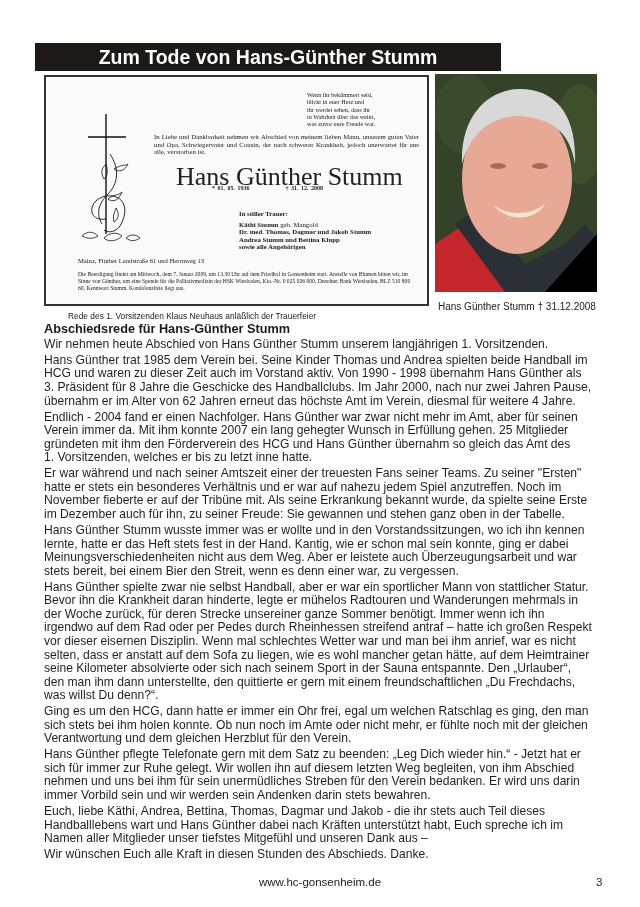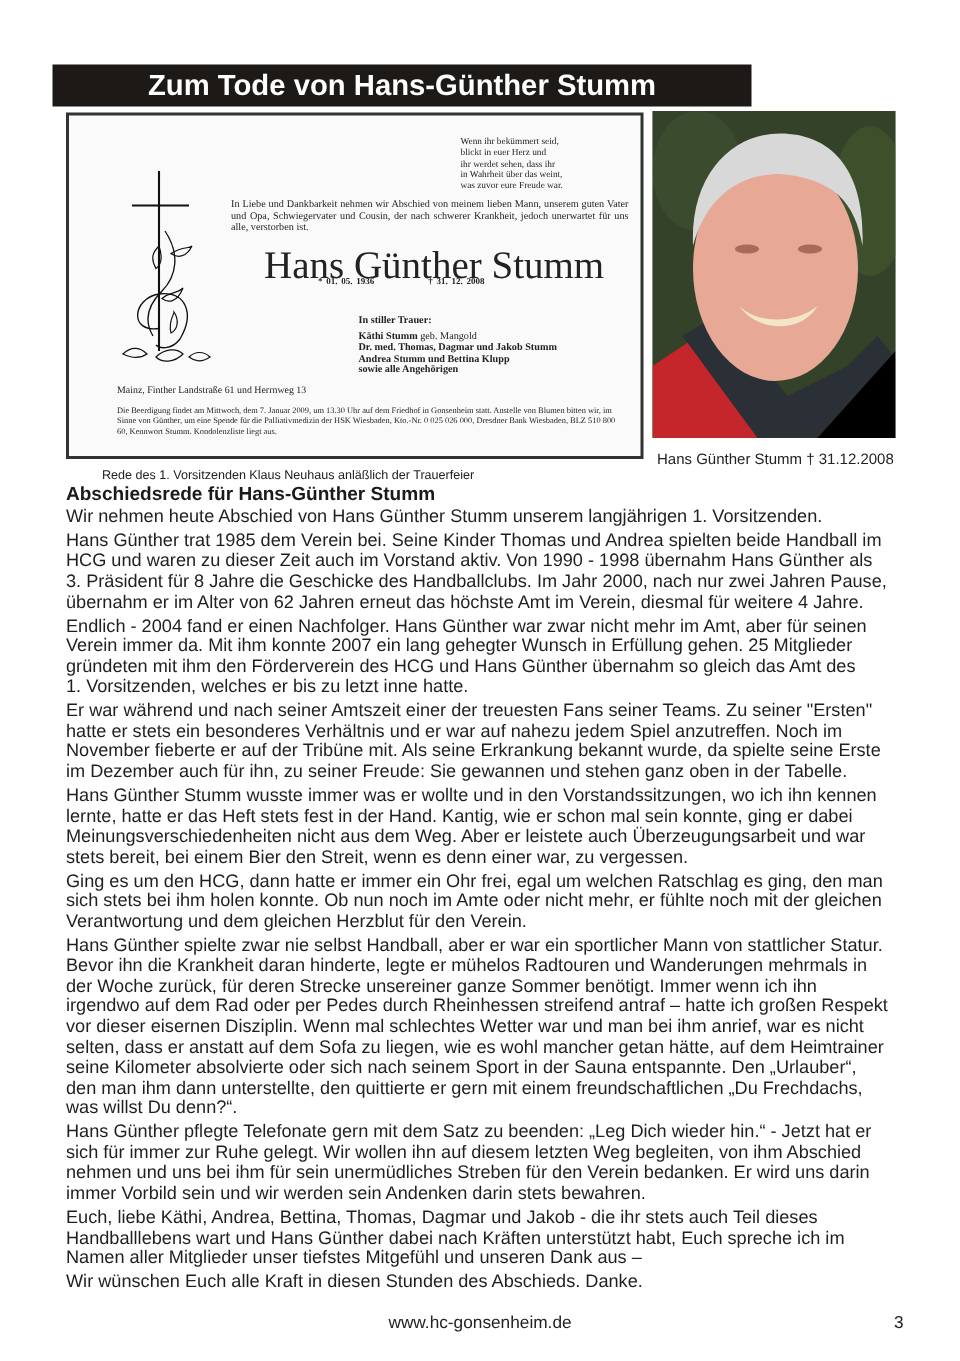--- a/index.html
+++ b/index.html
@@ -97,32 +97,32 @@
 gründeten mit ihm den Förderverein des HCG und Hans Günther übernahm so gleich das Amt des
 1. Vorsitzenden, welches er bis zu letzt inne hatte.</p>
   <p>Er war während und nach seiner Amtszeit einer der treuesten Fans seiner Teams. Zu seiner "Ersten"
 hatte er stets ein besonderes Verhältnis und er war auf nahezu jedem Spiel anzutreffen. Noch im
 November fieberte er auf der Tribüne mit. Als seine Erkrankung bekannt wurde, da spielte seine Erste
 im Dezember auch für ihn, zu seiner Freude: Sie gewannen und stehen ganz oben in der Tabelle.</p>
   <p>Hans Günther Stumm wusste immer was er wollte und in den Vorstandssitzungen, wo ich ihn kennen
 lernte, hatte er das Heft stets fest in der Hand. Kantig, wie er schon mal sein konnte, ging er dabei
 Meinungsverschiedenheiten nicht aus dem Weg. Aber er leistete auch Überzeugungsarbeit und war
 stets bereit, bei einem Bier den Streit, wenn es denn einer war, zu vergessen.</p>
-  <p>Ging es um den HCG, dann hatte er immer ein Ohr frei, egal um welchen Ratschlag es ging, den man
-sich stets bei ihm holen konnte. Ob nun noch im Amte oder nicht mehr, er fühlte noch mit der gleichen
-Verantwortung und dem gleichen Herzblut für den Verein.</p>
   <p>Hans Günther spielte zwar nie selbst Handball, aber er war ein sportlicher Mann von stattlicher Statur.
 Bevor ihn die Krankheit daran hinderte, legte er mühelos Radtouren und Wanderungen mehrmals in
 der Woche zurück, für deren Strecke unsereiner ganze Sommer benötigt. Immer wenn ich ihn
 irgendwo auf dem Rad oder per Pedes durch Rheinhessen streifend antraf – hatte ich großen Respekt
 vor dieser eisernen Disziplin. Wenn mal schlechtes Wetter war und man bei ihm anrief, war es nicht
 selten, dass er anstatt auf dem Sofa zu liegen, wie es wohl mancher getan hätte, auf dem Heimtrainer
 seine Kilometer absolvierte oder sich nach seinem Sport in der Sauna entspannte. Den „Urlauber“,
 den man ihm dann unterstellte, den quittierte er gern mit einem freundschaftlichen „Du Frechdachs,
 was willst Du denn?“.</p>
+  <p>Ging es um den HCG, dann hatte er immer ein Ohr frei, egal um welchen Ratschlag es ging, den man
+sich stets bei ihm holen konnte. Ob nun noch im Amte oder nicht mehr, er fühlte noch mit der gleichen
+Verantwortung und dem gleichen Herzblut für den Verein.</p>
   <p>Hans Günther pflegte Telefonate gern mit dem Satz zu beenden: „Leg Dich wieder hin.“ - Jetzt hat er
 sich für immer zur Ruhe gelegt. Wir wollen ihn auf diesem letzten Weg begleiten, von ihm Abschied
 nehmen und uns bei ihm für sein unermüdliches Streben für den Verein bedanken. Er wird uns darin
 immer Vorbild sein und wir werden sein Andenken darin stets bewahren.</p>
   <p>Euch, liebe Käthi, Andrea, Bettina, Thomas, Dagmar und Jakob -  die ihr stets auch Teil dieses
 Handballlebens wart und Hans Günther dabei nach Kräften unterstützt habt, Euch spreche ich im
 Namen aller Mitglieder unser tiefstes Mitgefühl und unseren Dank aus –</p>
   <p>Wir wünschen Euch alle Kraft in diesen Stunden des Abschieds. Danke.</p>
 </div>
 

